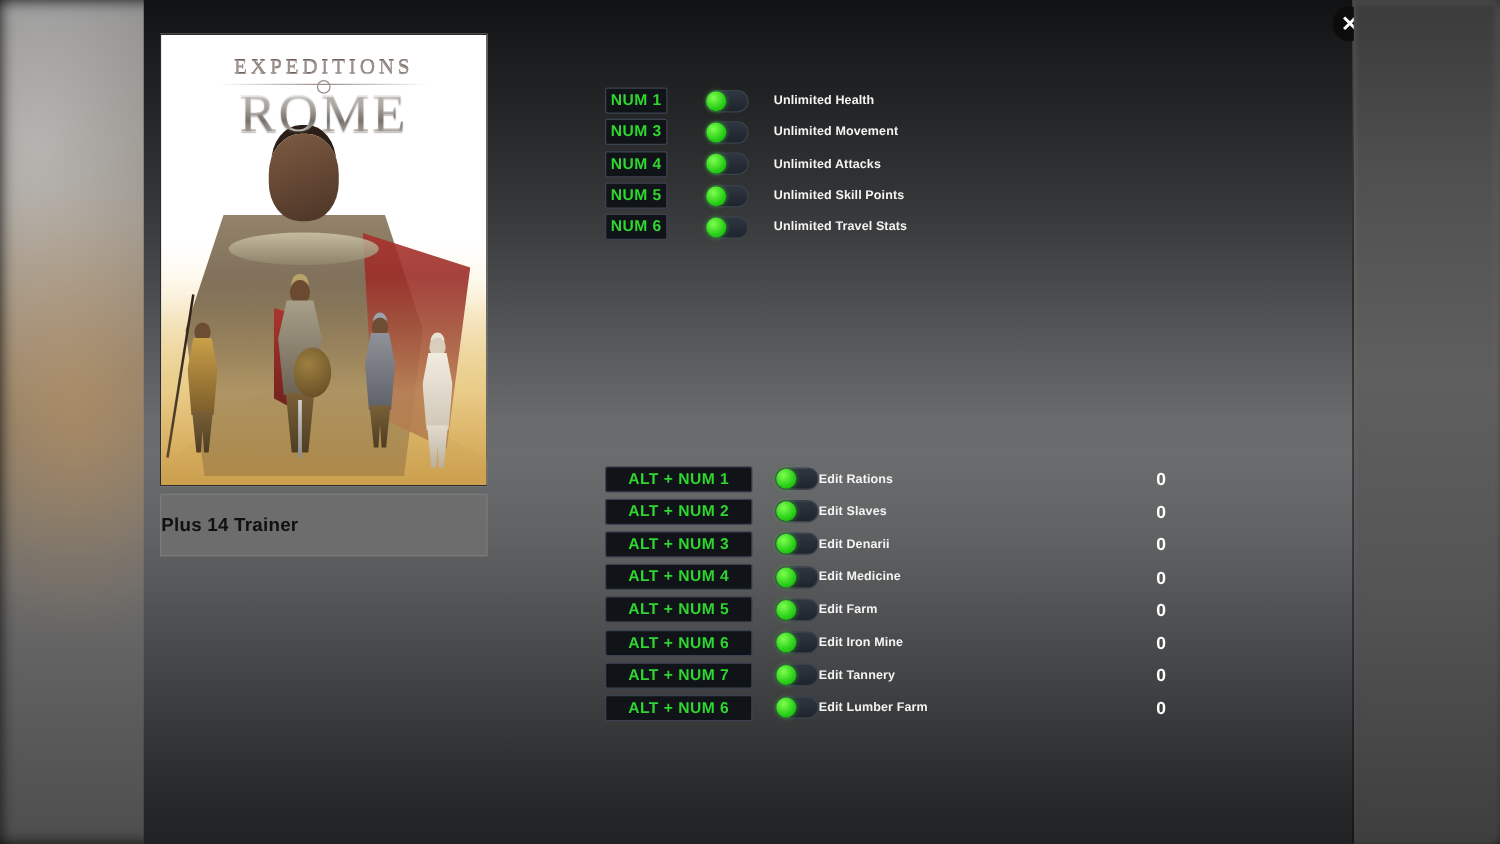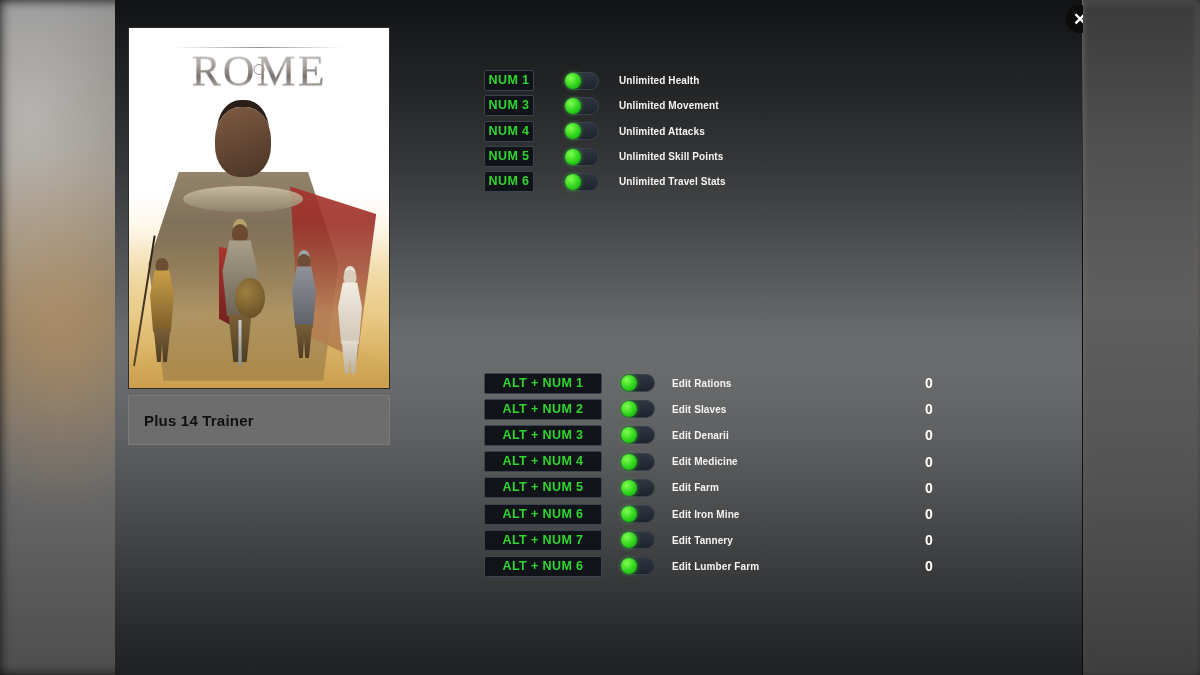--- a/index.html
+++ b/index.html
@@ -242,21 +242,20 @@
 
   
   #trainer-name-bar {
     margin-top: 6px;
     width: 262px; height: 50px;
     box-sizing: border-box;
     background: #6d6d6d;
     border: 1px solid #7b7b7b;
     display: flex;
     align-items: center;
-    padding-left: 15px;
   }
   #trainer-name-bar .nm {
     color: #101010;
     font-size: 15px;
     font-weight: bold;
     letter-spacing: .2px;
   }
 
   
   .section { position: absolute; }
@@ -315,21 +314,21 @@
     color: #ffffff;
     font-size: 14px;
     font-weight: bold;
   }
 
   
   #section-main .row .toggle { margin-left: 30px; }
   #section-main .row .opt-label { margin-left: 20px; }
   
   #section-edit .row .toggle { margin-left: 18px; }
-  #section-edit .row .opt-label { margin-left: 17px; }
+  #section-edit .row .opt-label { }
   #section-edit .row .opt-value { position: absolute; left: 441px; }
   #section-edit .row { position: relative; }
 
   #section-main .row { height: 25.3px; }
   #section-edit .row { height: 26.2px; }
 </style>
 </head>
 <body>
 
 <div id="backdrop"></div>
@@ -370,20 +369,21 @@
           <div class="h-body"></div>
           <div class="h-legs"></div>
       </div>
       <div class="hero" id="hero4">
         <div class="h-head"></div>
           <div class="h-body"></div>
           <div class="h-legs"></div>
       </div>
 
       <div class="art-logo">
+        <div class="lg-top">EXPEDITIONS</div>
         <div class="lg-rule"></div>
         <div class="lg-dot"></div>
         <div class="lg-main">ROME</div>
       </div>
     </div>
 
     <div id="trainer-name-bar">
       <div class="nm">Plus 14 Trainer</div>
     </div>
   </div>

